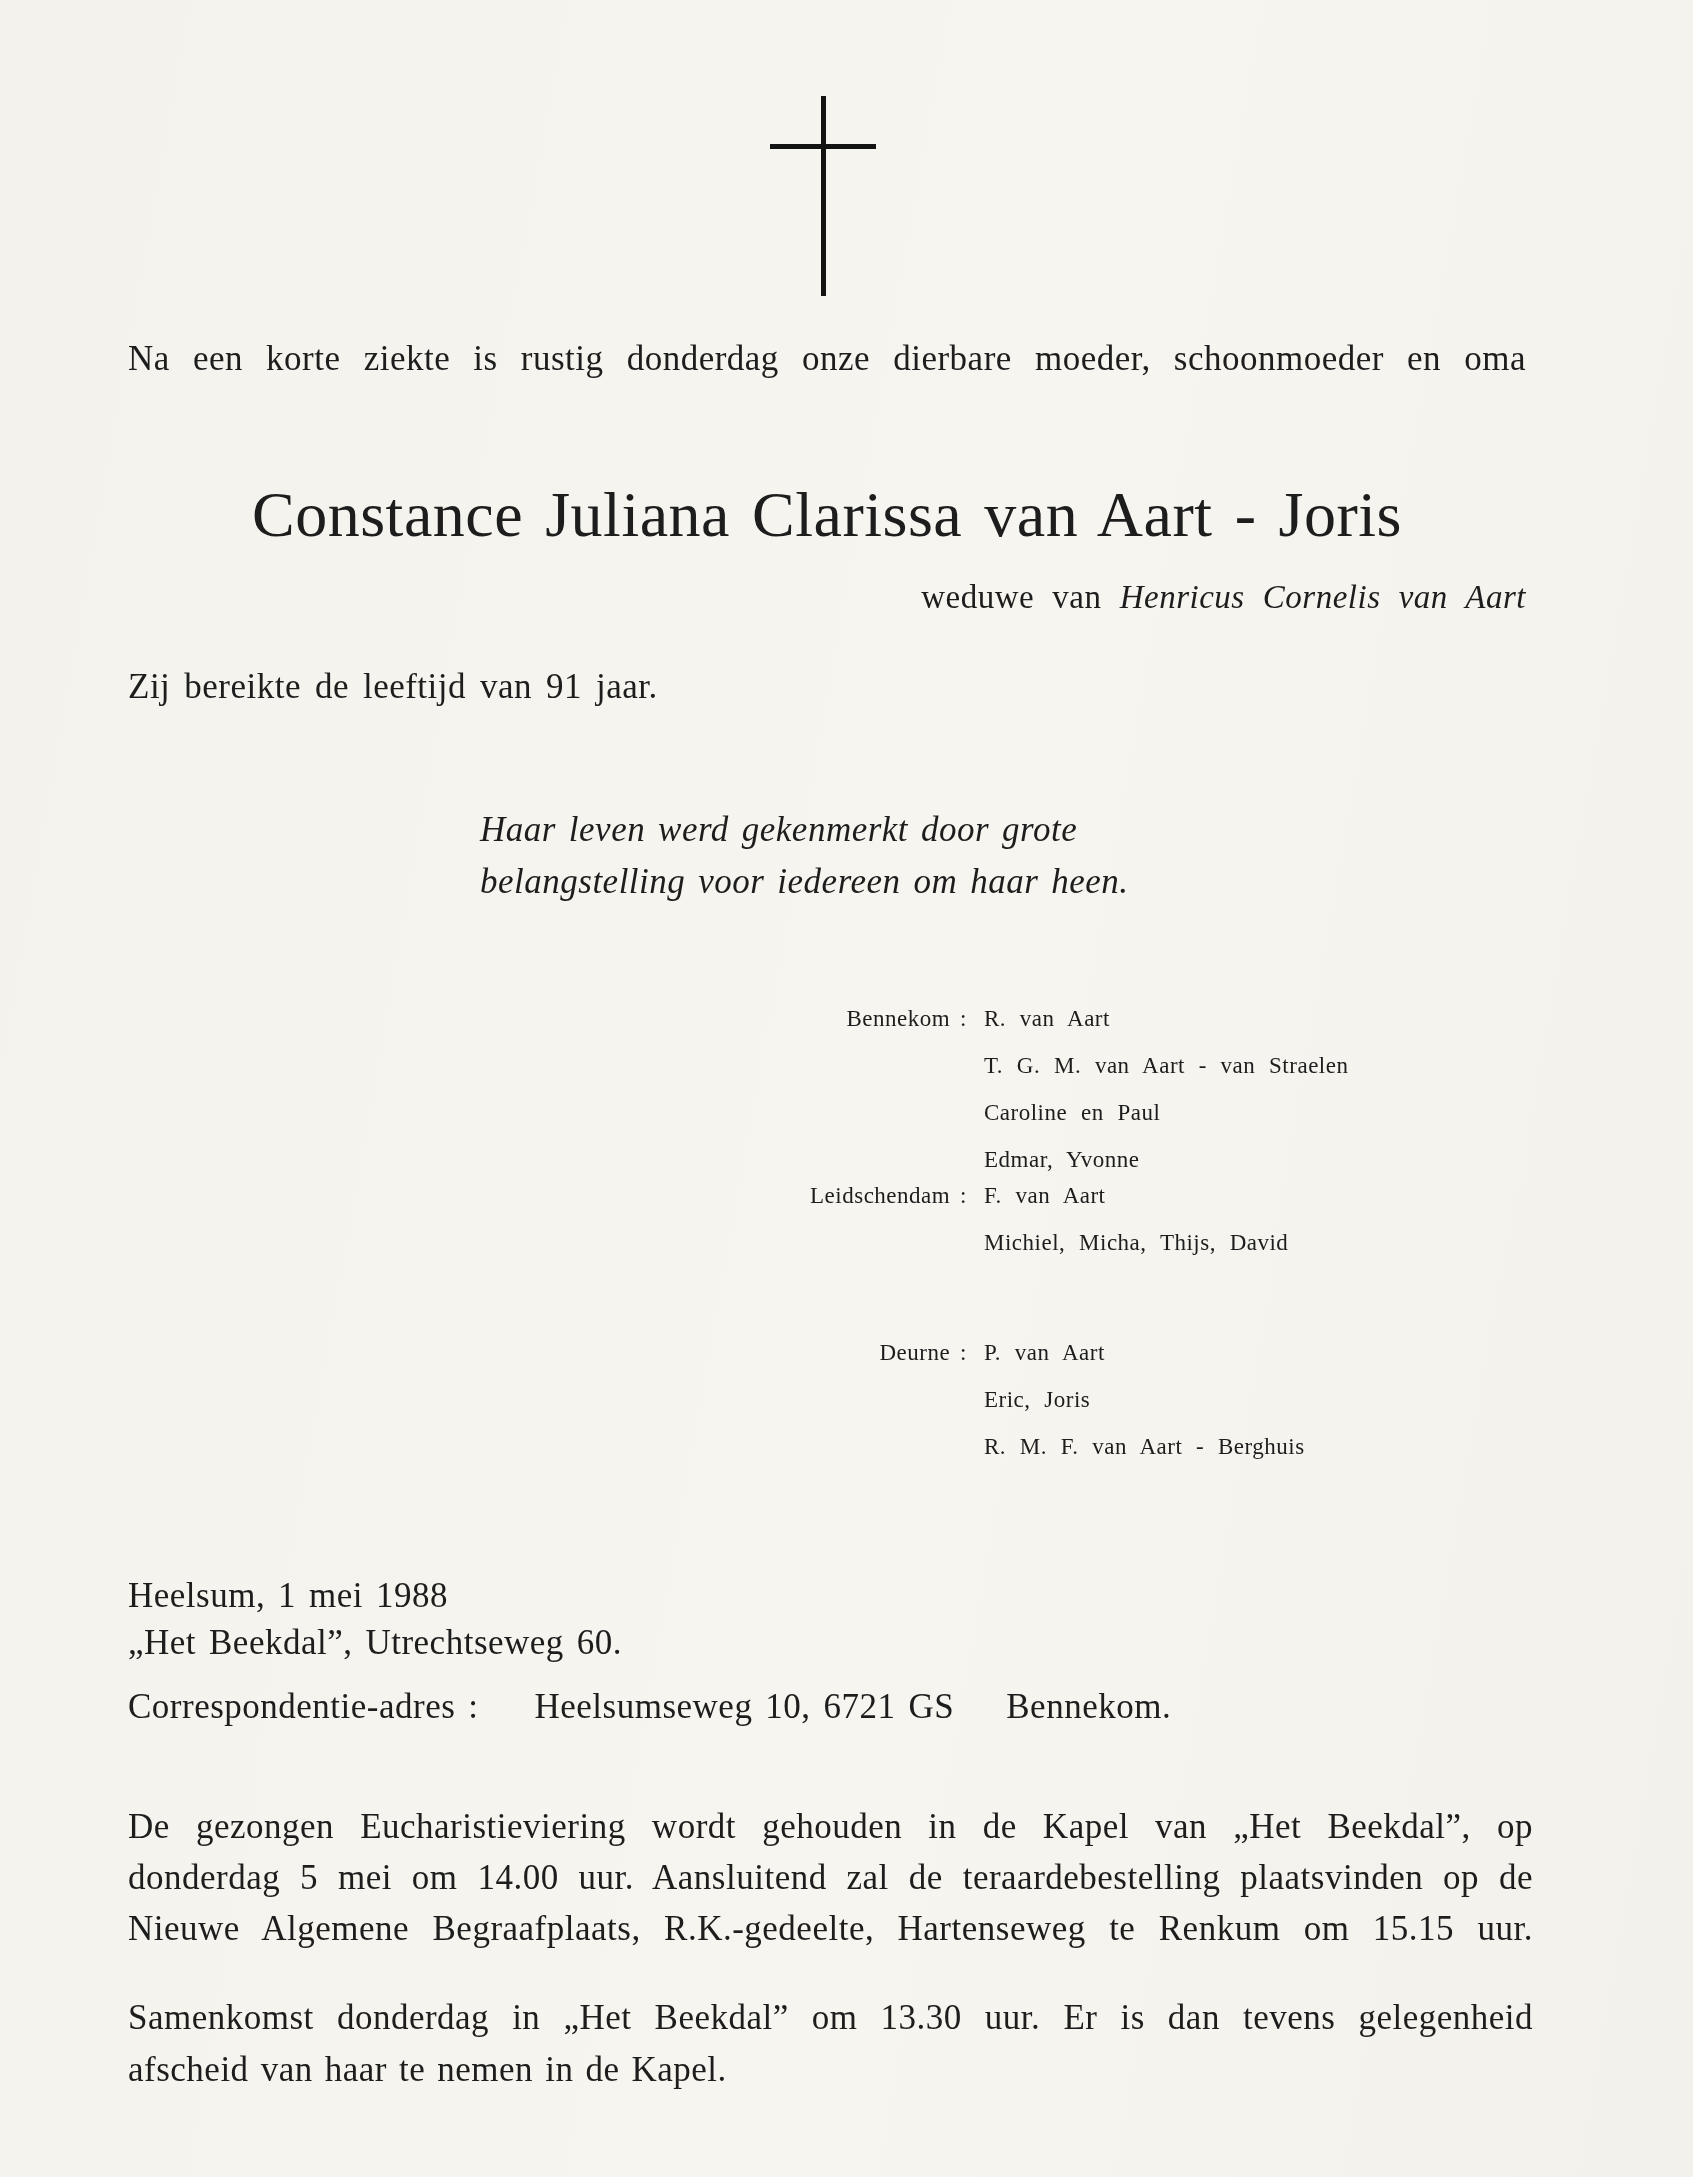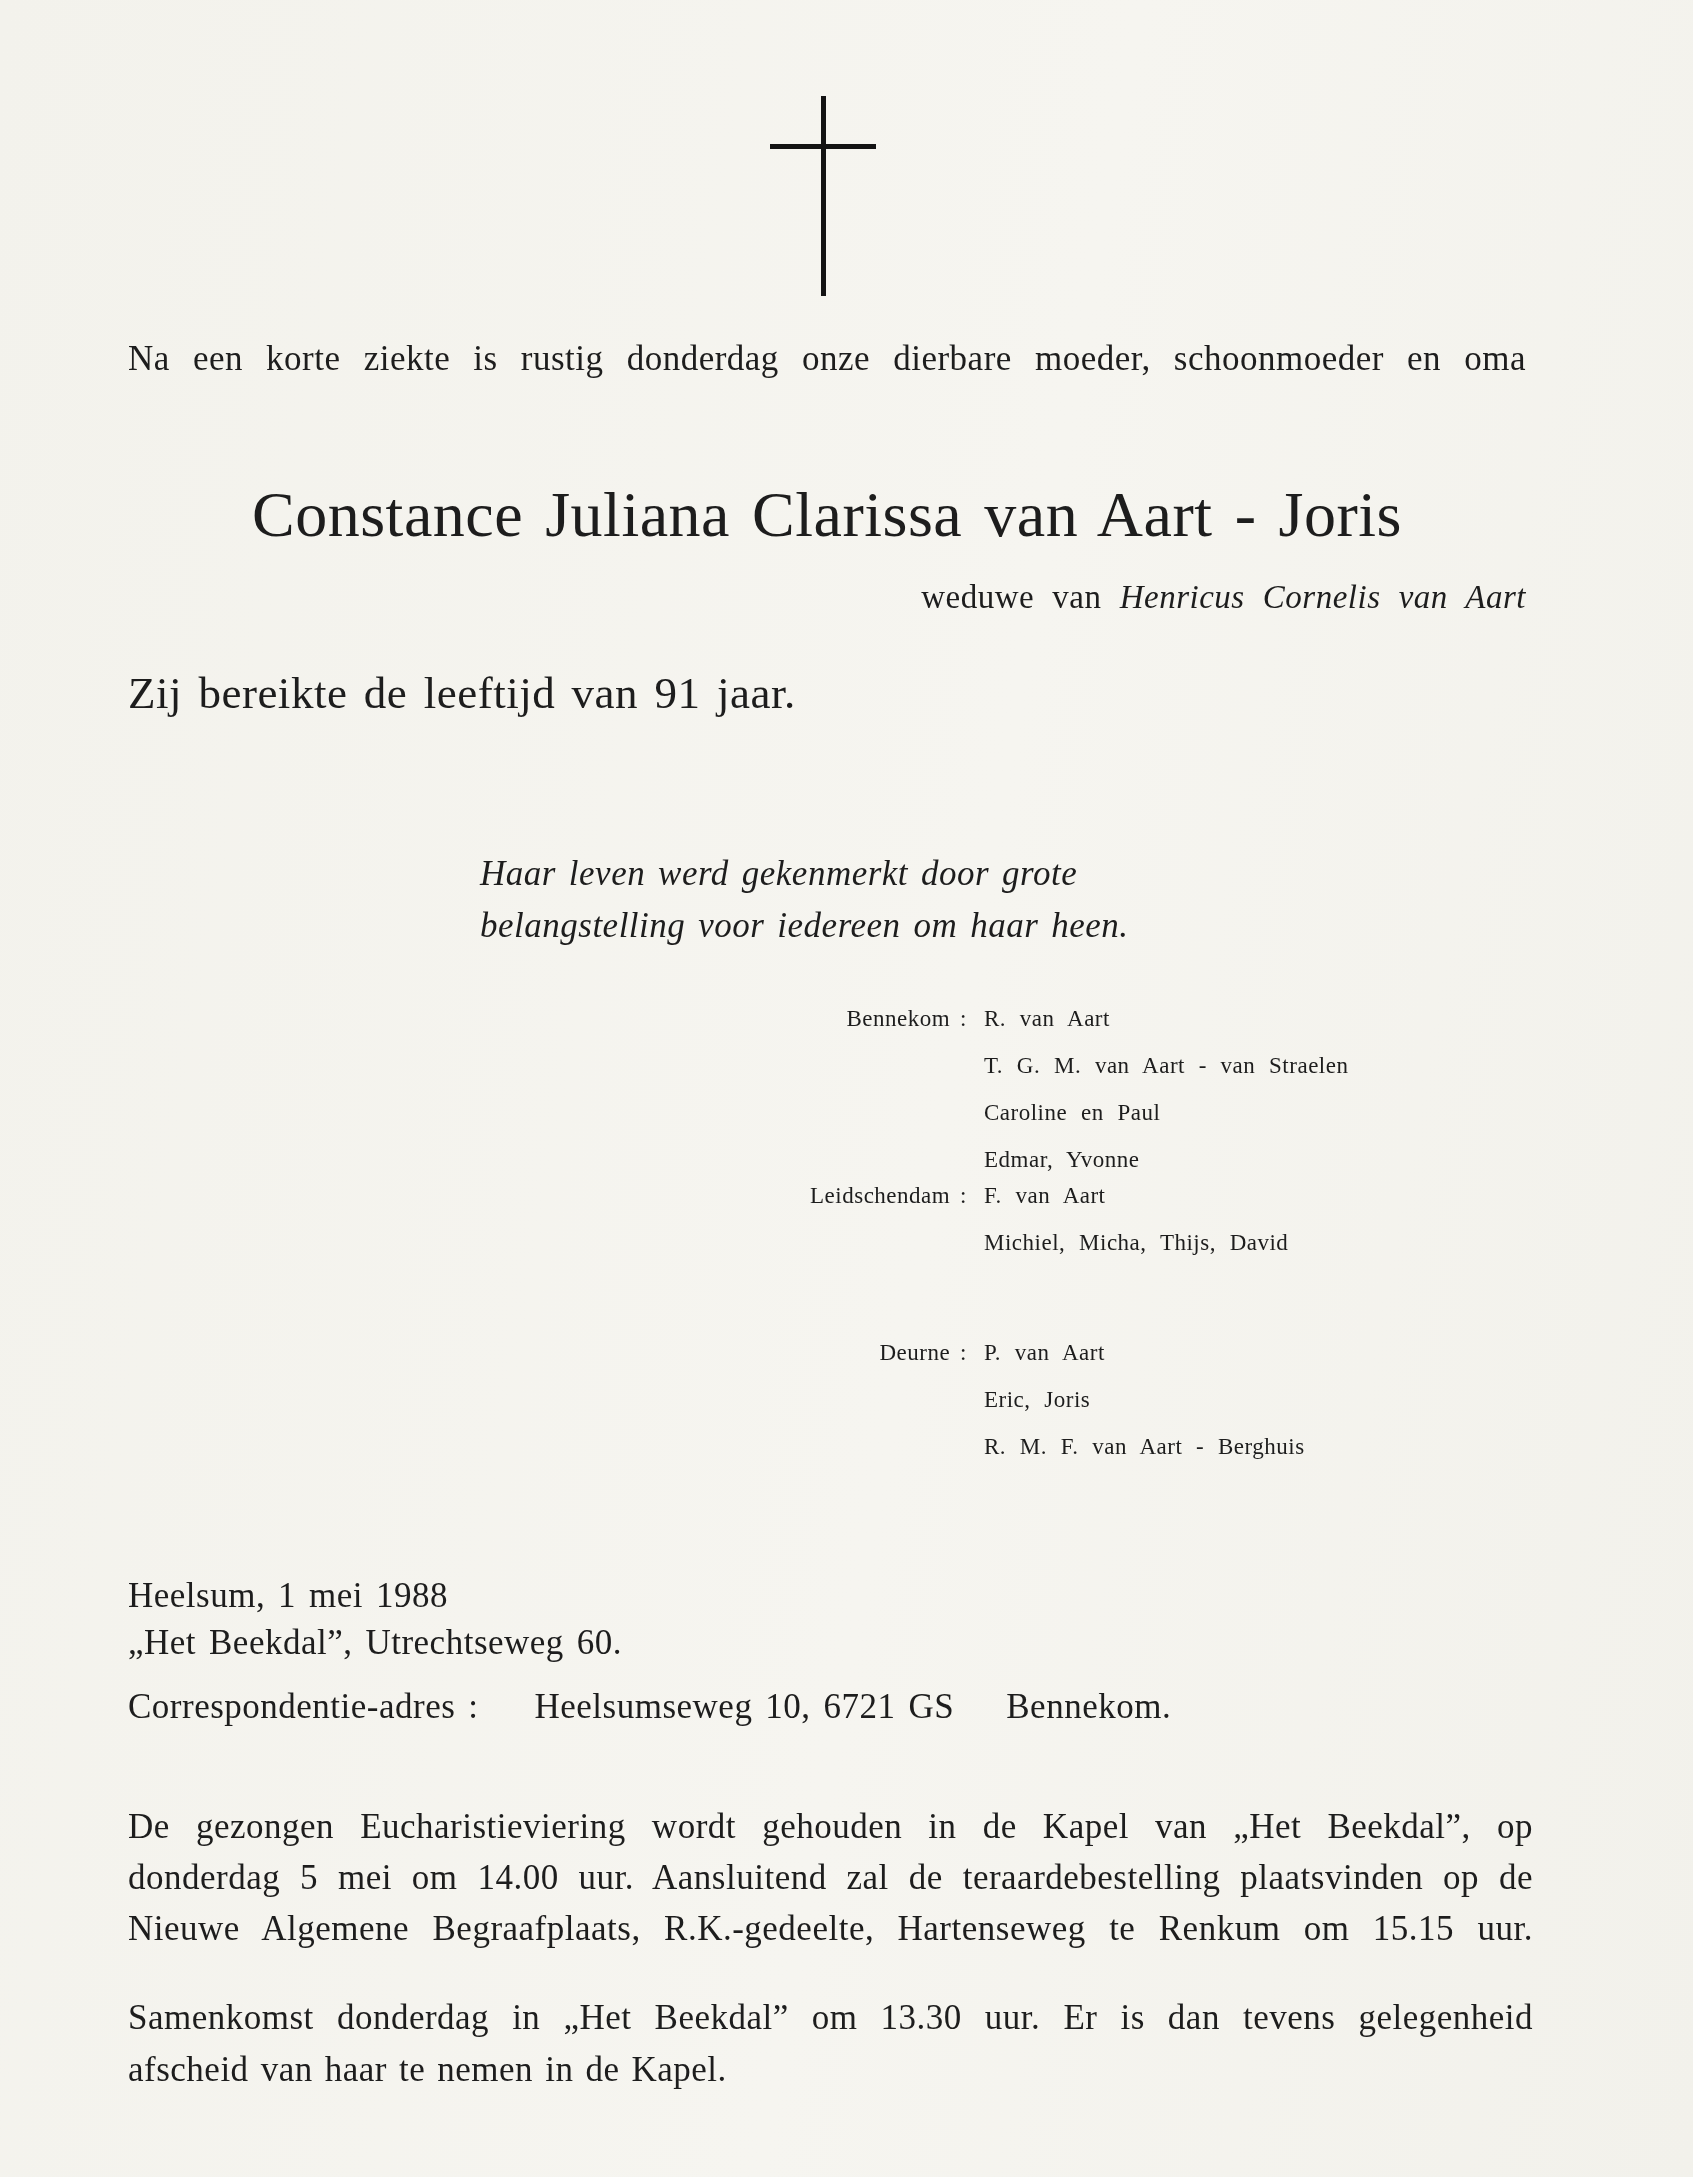--- a/index.html
+++ b/index.html
@@ -22,22 +22,22 @@
   
   .txt{position:absolute;margin:0;letter-spacing:0.5px;}
   .jline{text-align:justify;text-align-last:justify;}
   .intro{left:128px;top:339px;width:1398px;font-size:35px;}
   .name{
     left:128px;top:478px;width:1398px;
     font-size:64px;font-weight:normal;text-align:center;word-spacing:5.6px;letter-spacing:0.5px;
   }
   .widow{left:128px;top:579px;width:1398px;font-size:33px;text-align:right;word-spacing:9.4px;}
   .it{font-style:italic;}
-  .age{left:128px;top:667px;font-size:45px;word-spacing:4.7px;}
-  .quote{position:absolute;left:480px;top:848px;font-size:35px;font-style:italic;line-height:52px;word-spacing:3.7px;letter-spacing:0.5px;}
+  .age{left:128px;top:667px;font-size:35px;word-spacing:4.7px;}
+  .quote{position:absolute;left:480px;top:804px;font-size:35px;font-style:italic;line-height:52px;word-spacing:3.7px;letter-spacing:0.5px;}
   
   .fam{position:absolute;left:0;width:1409px;font-size:23px;line-height:47px;letter-spacing:0.5px;}
   .fam-row{display:flex;}
   .fam-loc{width:967px;text-align:right;word-spacing:3.7px;flex:0 0 auto;}
   .fam-name{margin-left:17px;word-spacing:7.5px;white-space:nowrap;}
   .block{position:absolute;left:128px;font-size:35px;letter-spacing:0.5px;}
   .dateline{top:1572px;line-height:47px;word-spacing:3.7px;}
   .corr{top:1687px;word-spacing:3.7px;}
   .corr .addr{margin-left:56px;}
   .corr .city{margin-left:52px;}

